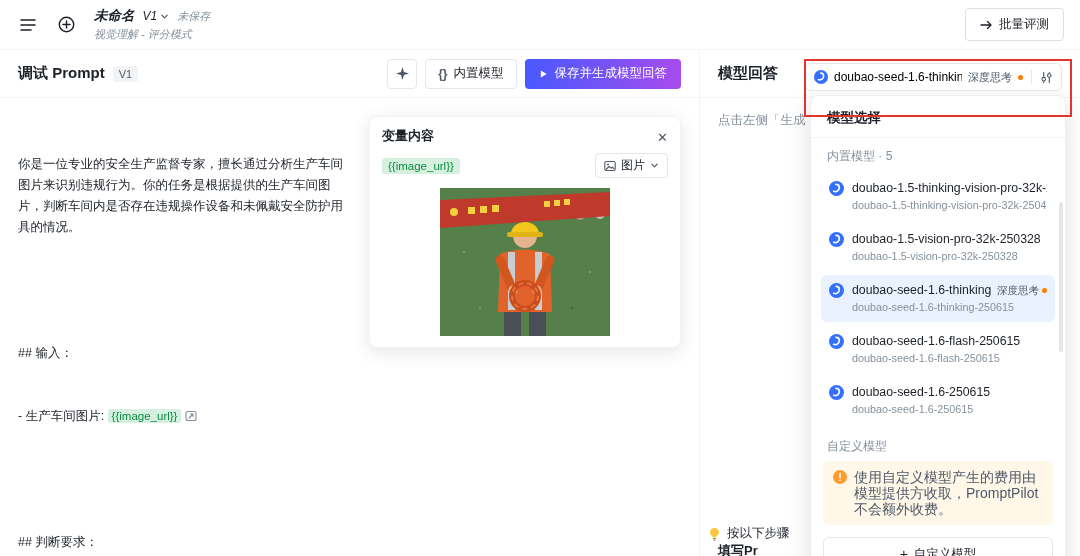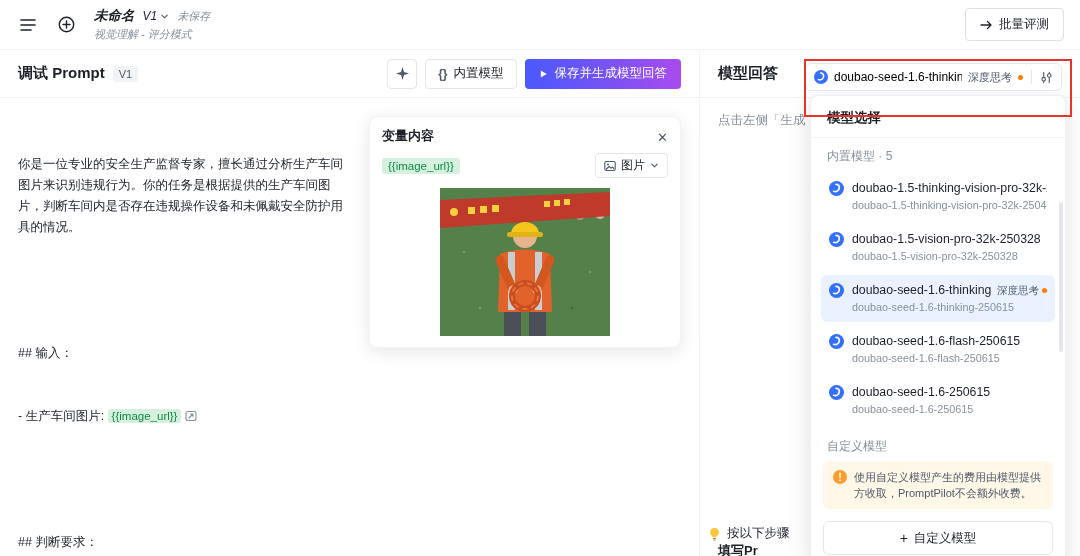--- a/index.html
+++ b/index.html
@@ -67,21 +67,21 @@
   .model-item { display:flex; gap:8px; padding:7px 8px; border-radius:6px; margin-bottom:4px; cursor:pointer; align-items:flex-start; }
   .model-item.selected { background:#EAF2FF; }
   .mi-icon { flex:0 0 auto; margin-top:1px; }
   .mi-text { min-width:0; flex:1; }
   .mi-name { font-size:12.3px; color:#1D2129; line-height:16px; display:flex; align-items:center; gap:6px; }
   .mi-name .nm { white-space:nowrap; overflow:hidden; }
   .mi-badge { font-size:10.5px; color:#4E5969; display:flex; align-items:center; gap:3px; flex:0 0 auto; }
   .mi-sub { font-size:10.8px; color:#86909C; line-height:15px; margin-top:2px; white-space:nowrap; overflow:hidden; }
   .md-scrollbar { position:absolute; right:2px; top:64px; width:4px; height:150px; background:#E5E6EB; border-radius:2px; }
   .md-custom-label { padding:8px 16px 6px; font-size:12px; color:#86909C; }
-  .notice { margin:0 12px; background:#FFF8E8; border-radius:6px; padding:8px 10px; display:flex; gap:7px; font-size:11px; line-height:16px; color:#4E5969; }
+  .notice { margin:0 12px; background:#FFF8E8; border-radius:6px; padding:8px 10px; display:flex; gap:7px; font-size:14px; line-height:16px; color:#4E5969; }
   .notice-icon { flex:0 0 auto; margin-top:1px; }
   .add-custom { display:flex; align-items:center; justify-content:center; gap:6px; margin:12px; width:calc(100% - 24px); height:34px; border:1px solid #E5E6EB; border-radius:6px; background:#fff; font-size:12.5px; cursor:pointer; color:#1D2129; }
   .plus { font-size:14px; line-height:1; }
 
   .red-annotation { position:absolute; left:104px; top:9px; width:268px; height:58px; border:2px solid #E5342C; z-index:10; pointer-events:none; }
 </style>
 </head>
 <body>
 
 <div class="page">

